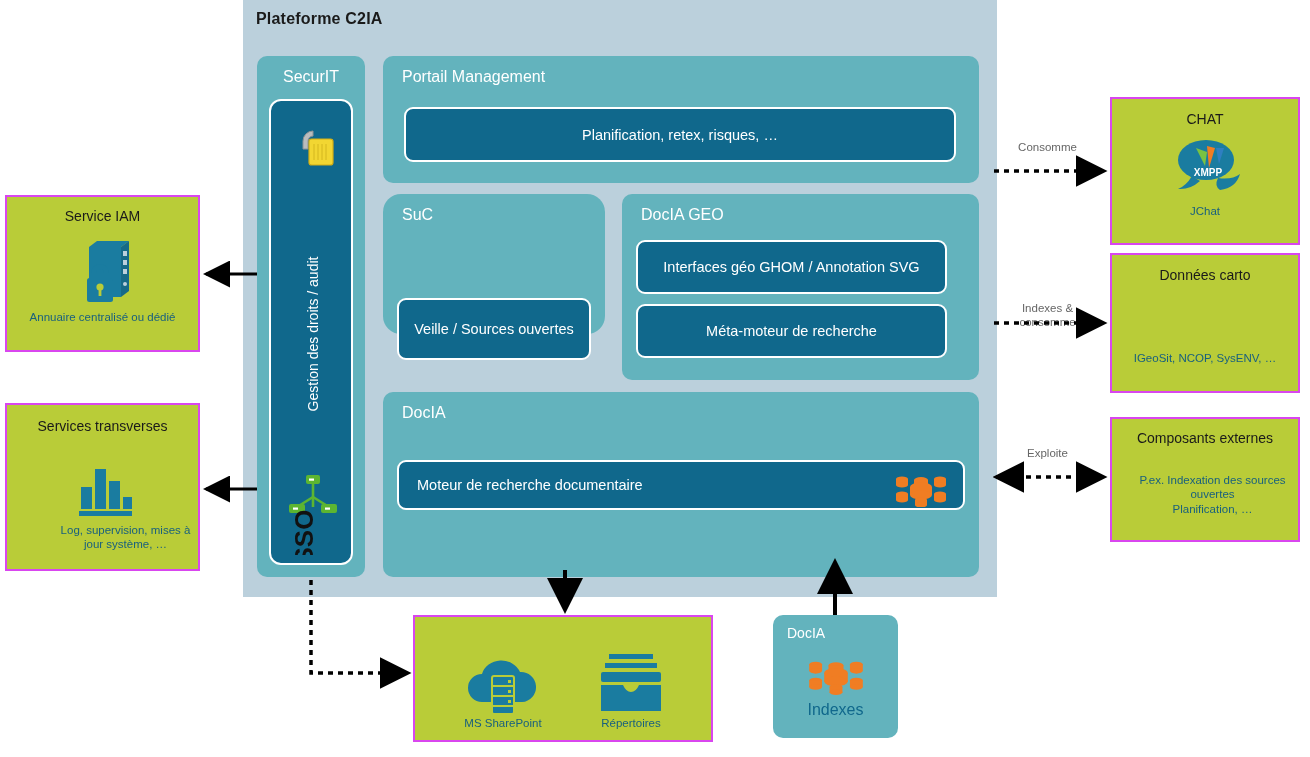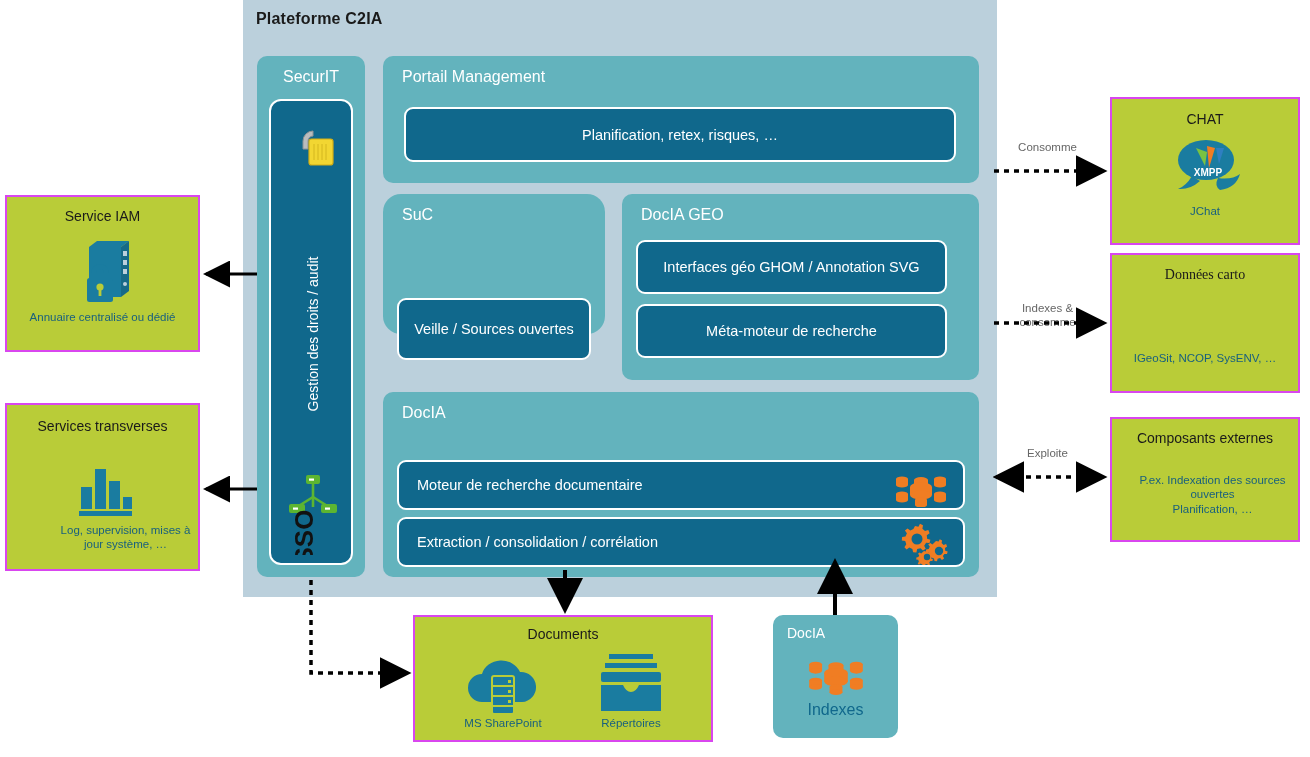--- a/index.html
+++ b/index.html
@@ -146,35 +146,20 @@
             <rect x="41" y="27" width="12" height="6"></rect>
             <ellipse cx="47" cy="33" rx="6" ry="2.6"></ellipse>
           <ellipse cx="28" cy="33" rx="6" ry="2.6"></ellipse>
             <rect x="22" y="33" width="12" height="5"></rect>
             <ellipse cx="28" cy="38" rx="6" ry="2.6"></ellipse>
         </g>
       </svg>
     </span>
   </div>
 
-  <div class="abs pill leftpad" style="left:14px;top:125px;width:568px;height:50px;">
-    <span>Extraction / consolidation / corrélation</span>
-    <span class="abs" style="right:14px;top:4px;width:56px;height:42px;">
-      <svg viewBox="0 0 56 42" width="56" height="42">
-        <g fill="#f07d23">
-          <path d="M22 3 l3.4 .8 1.6-3 3 1.5 -.6 3.4 2.6 2.4 3.3-1 1.3 3.1 -2.8 2 .3 3.5 3.3 1.1 -.9 3.2 -3.4-.2 -1.9 2.9 1.5 3.1 -2.8 1.8 -2.4-2.4 -3.3 .9 -.8 3.4 -3.3-.2 -.7-3.4 -3.1-1.3 -2.7 2 -2.2-2.4 1.9-2.9 -1.1-3.2 -3.4-.7 .3-3.3 3.4-.7 1.4-3.1 -2-2.7 2.6-2.1 2.8 1.9 3.1-1.3z"></path>
-          <circle cx="24" cy="16" r="5.5" fill="#10688c"></circle>
-          <path d="M43 18 l2.6 .6 1.2-2.3 2.3 1.2 -.5 2.6 2 1.8 2.5-.8 1 2.4 -2.1 1.5 .2 2.7 2.5 .9 -.7 2.4 -2.6-.1 -1.5 2.2 1.2 2.4 -2.2 1.4 -1.8-1.9 -2.5 .7 -.6 2.6 -2.5-.2 -.5-2.6 -2.4-1 -2.1 1.6 -1.7-1.9 1.5-2.2 -.9-2.4 -2.6-.6 .3-2.5 2.6-.5 1.1-2.4 -1.6-2 2-1.7 2.2 1.5z"></path>
-          <circle cx="46" cy="28" r="4.2" fill="#10688c"></circle>
-          <path d="M31 28 l2 .5 .9-1.8 1.8 .9 -.4 2 1.5 1.4 1.9-.6 .8 1.8 -1.6 1.2 .1 2 1.9 .7 -.5 1.9 -2-.1 -1.2 1.7 .9 1.8 -1.7 1.1 -1.4-1.5 -1.9 .5 -.4 2 -1.9-.1 -.4-2 -1.8-.8 -1.6 1.2 -1.3-1.4 1.2-1.7 -.7-1.9 -2-.4 .2-1.9 2-.4 .8-1.8 -1.2-1.6 1.5-1.2 1.7 1.1z"></path>
-          <circle cx="34" cy="34" r="3.2" fill="#10688c"></circle>
-        </g>
-      </svg>
-    </span>
-  </div>
 </div>
 
 <div class="abs greenbox" style="left:5px;top:195px;width:195px;height:157px;">
   <div class="abs green-title" style="left:0;top:11px;">Service IAM</div>
   <div class="abs" style="left:62px;top:42px;width:72px;height:66px;">
     <svg viewBox="0 0 72 66" width="72" height="66">
       <g fill="#1a7ca0">
         <path d="M20 8 h32 l8 -6 h-32 z"></path>
         <rect x="20" y="8" width="32" height="50"></rect>
         <path d="M52 58 l8 -6 v-50 l-8 6 z" fill="#176a88"></path>
@@ -220,32 +205,31 @@
       <path d="M26 12 l9 18 l2 -14z" fill="#79c242"></path>
       <path d="M37 10 l2 22 l6 -20z" fill="#f07d23"></path>
       <path d="M46 12 l3 16 l5 -16z" fill="#2f7fc1"></path>
       <text x="38" y="40" fill="#ffffff" font-size="10" font-weight="bold" font-family="Liberation Sans, sans-serif" text-anchor="middle">XMPP</text>
     </svg>
   </div>
   <div class="abs green-sub" style="left:0;top:105px;">JChat</div>
 </div>
 
 <div class="abs greenbox" style="left:1110px;top:253px;width:190px;height:140px;">
-  <div class="abs green-title" style="left:0;top:12px;font-family:Liberation Serif, serif;">Données carto</div>
+  <div class="abs green-title" style="left:0;top:12px;">Données carto</div>
   <div class="abs green-sub" style="left:0;top:96px;">IGeoSit, NCOP, SysENV, …</div>
 </div>
 
 <div class="abs greenbox" style="left:1110px;top:417px;width:190px;height:125px;">
   <div class="abs green-title" style="left:0;top:11px;">Composants externes</div>
   <div class="abs green-sub" style="left:0;top:54px;white-space:pre-line;padding-left:15px;">P.ex. Indexation des sources ouvertes
 Planification, …</div>
 </div>
 
 <div class="abs greenbox" style="left:413px;top:615px;width:300px;height:127px;">
-  <div class="abs green-title" style="left:0;top:9px;">Documents</div>
 
   <div class="abs" style="left:45px;top:37px;width:86px;height:62px;">
     <svg viewBox="0 0 86 62" width="86" height="62">
       <path d="M22 48 a14 14 0 0 1 0 -28 a20 18 0 0 1 38 -2 a13 13 0 0 1 2 30 z" fill="#1a7ca0"></path>
       <rect x="32" y="22" width="22" height="38" rx="2" fill="#1a7ca0" stroke="#b9cc38" stroke-width="2"></rect>
       <g stroke="#b9cc38" stroke-width="2" fill="none">
         <line x1="32" y1="32" x2="54" y2="32"></line>
         <line x1="32" y1="42" x2="54" y2="42"></line>
         <line x1="32" y1="52" x2="54" y2="52"></line>
       </g>

